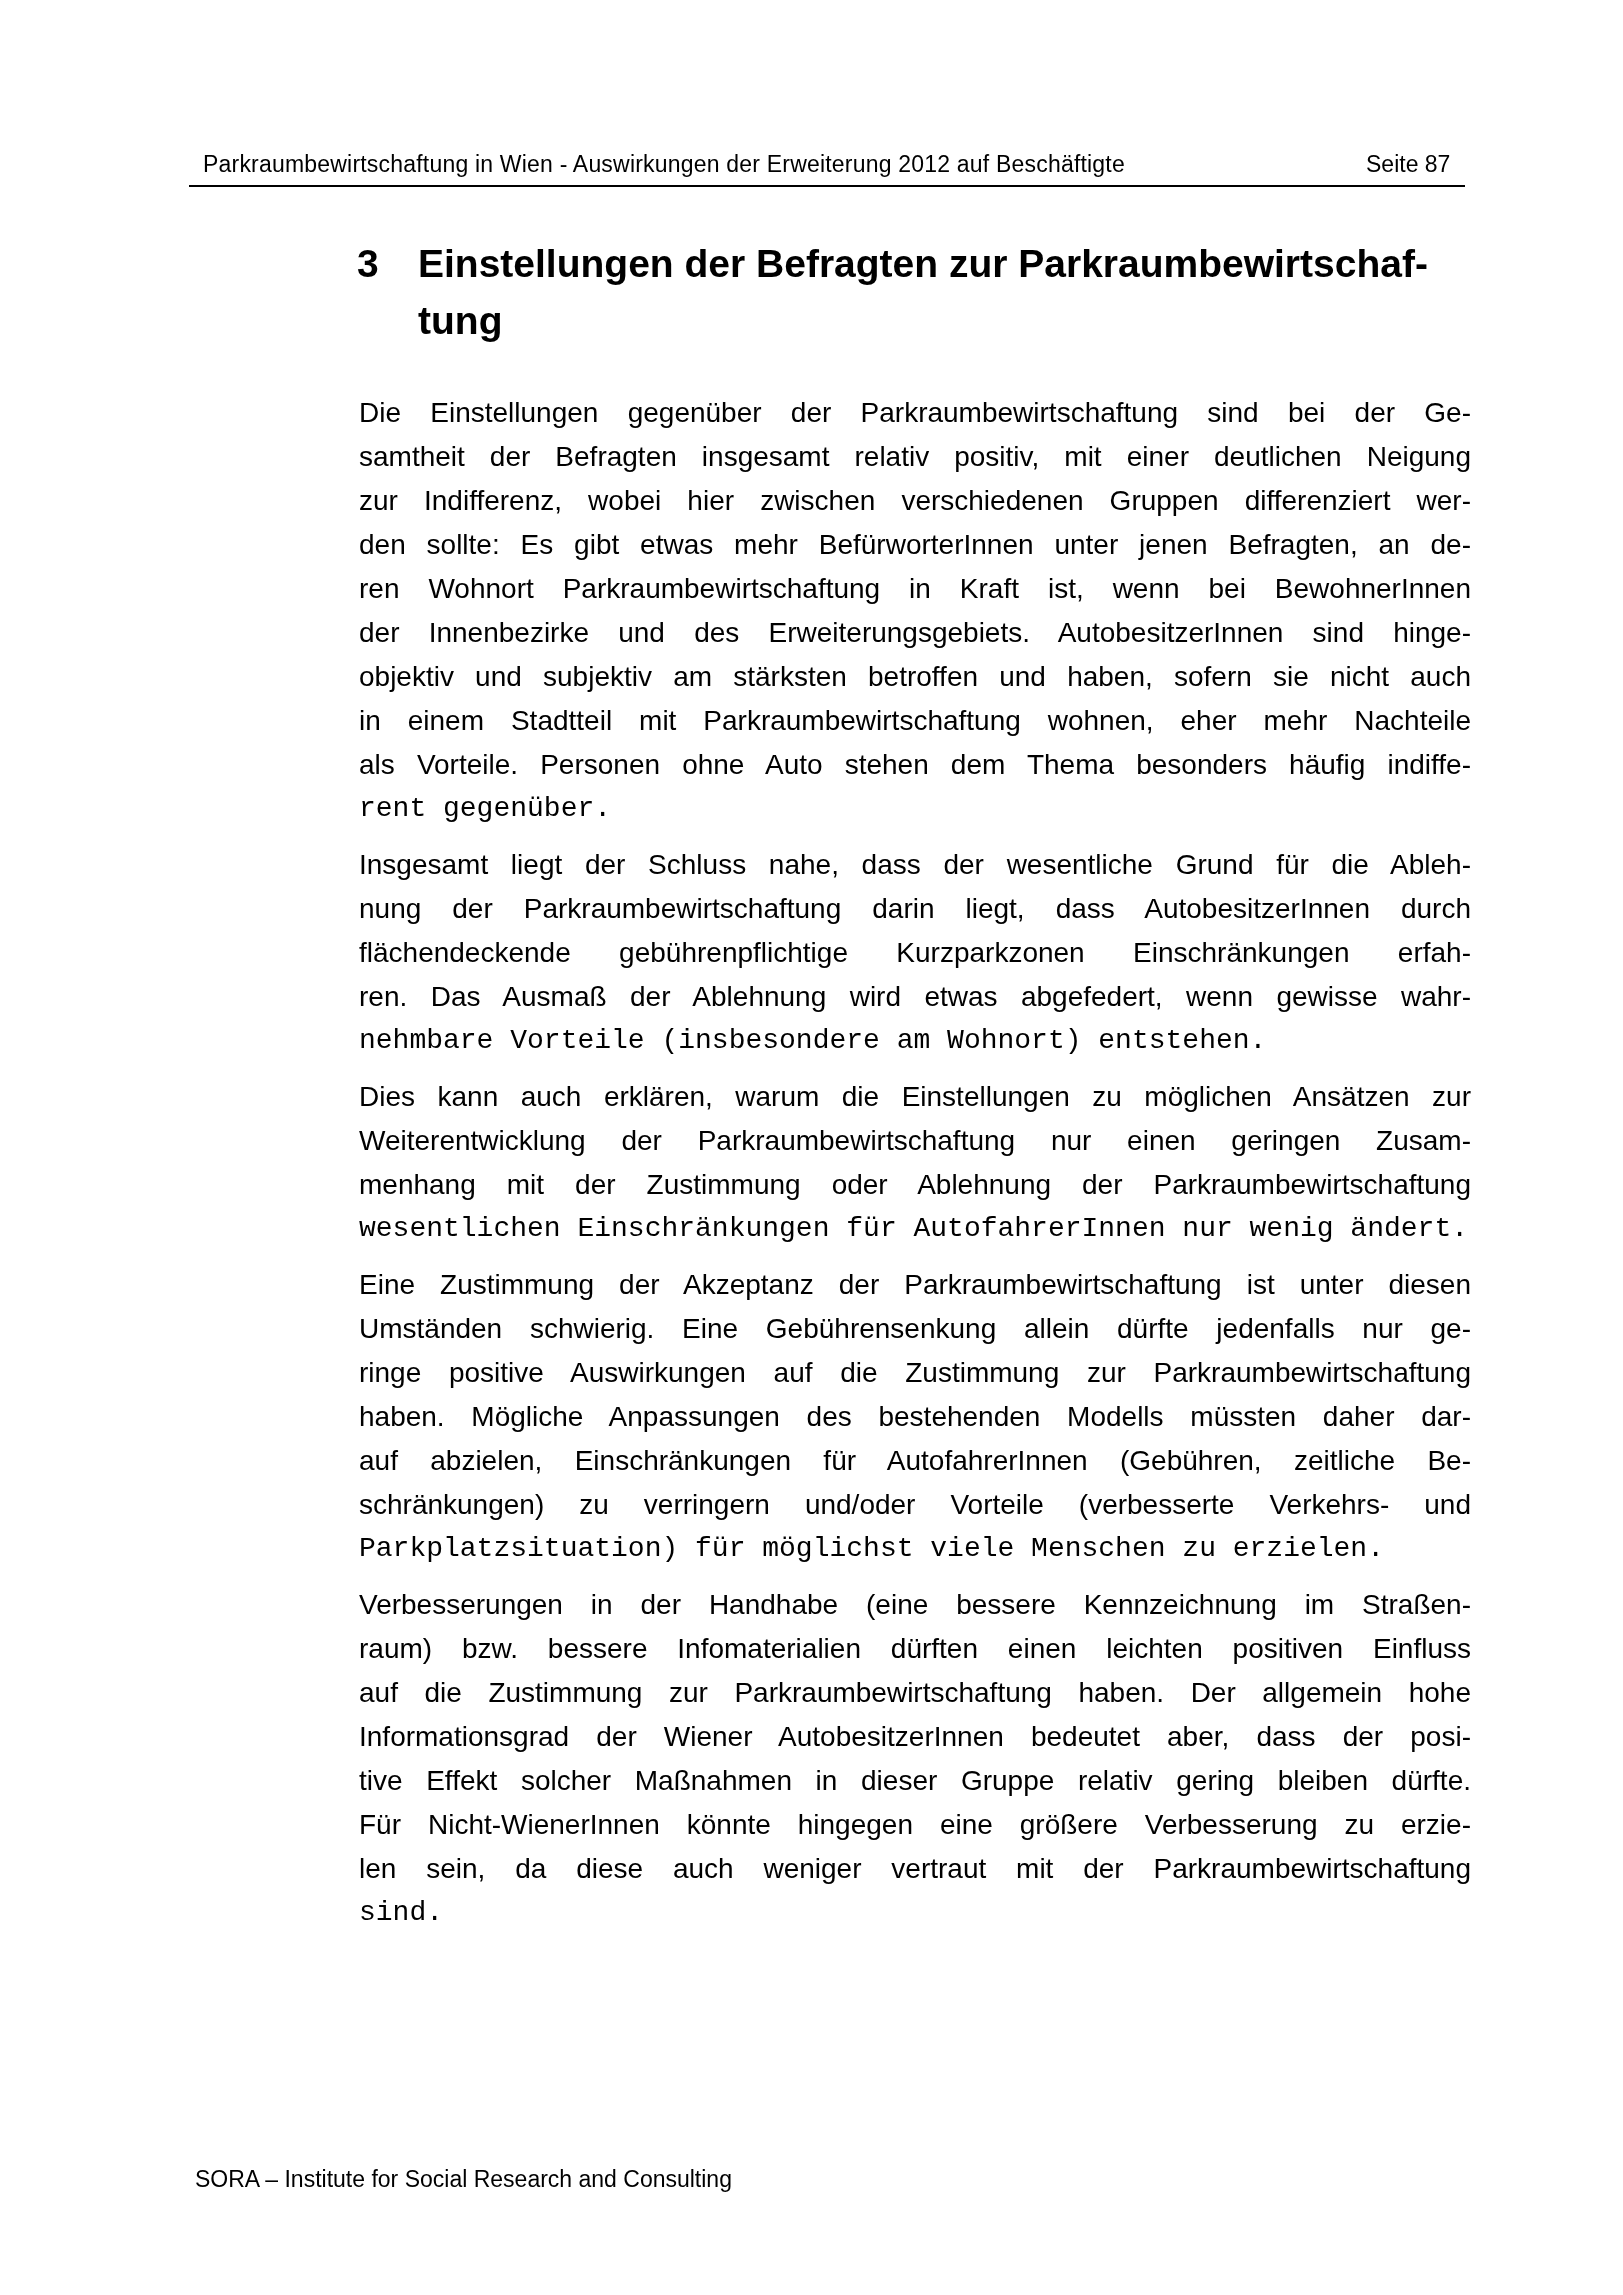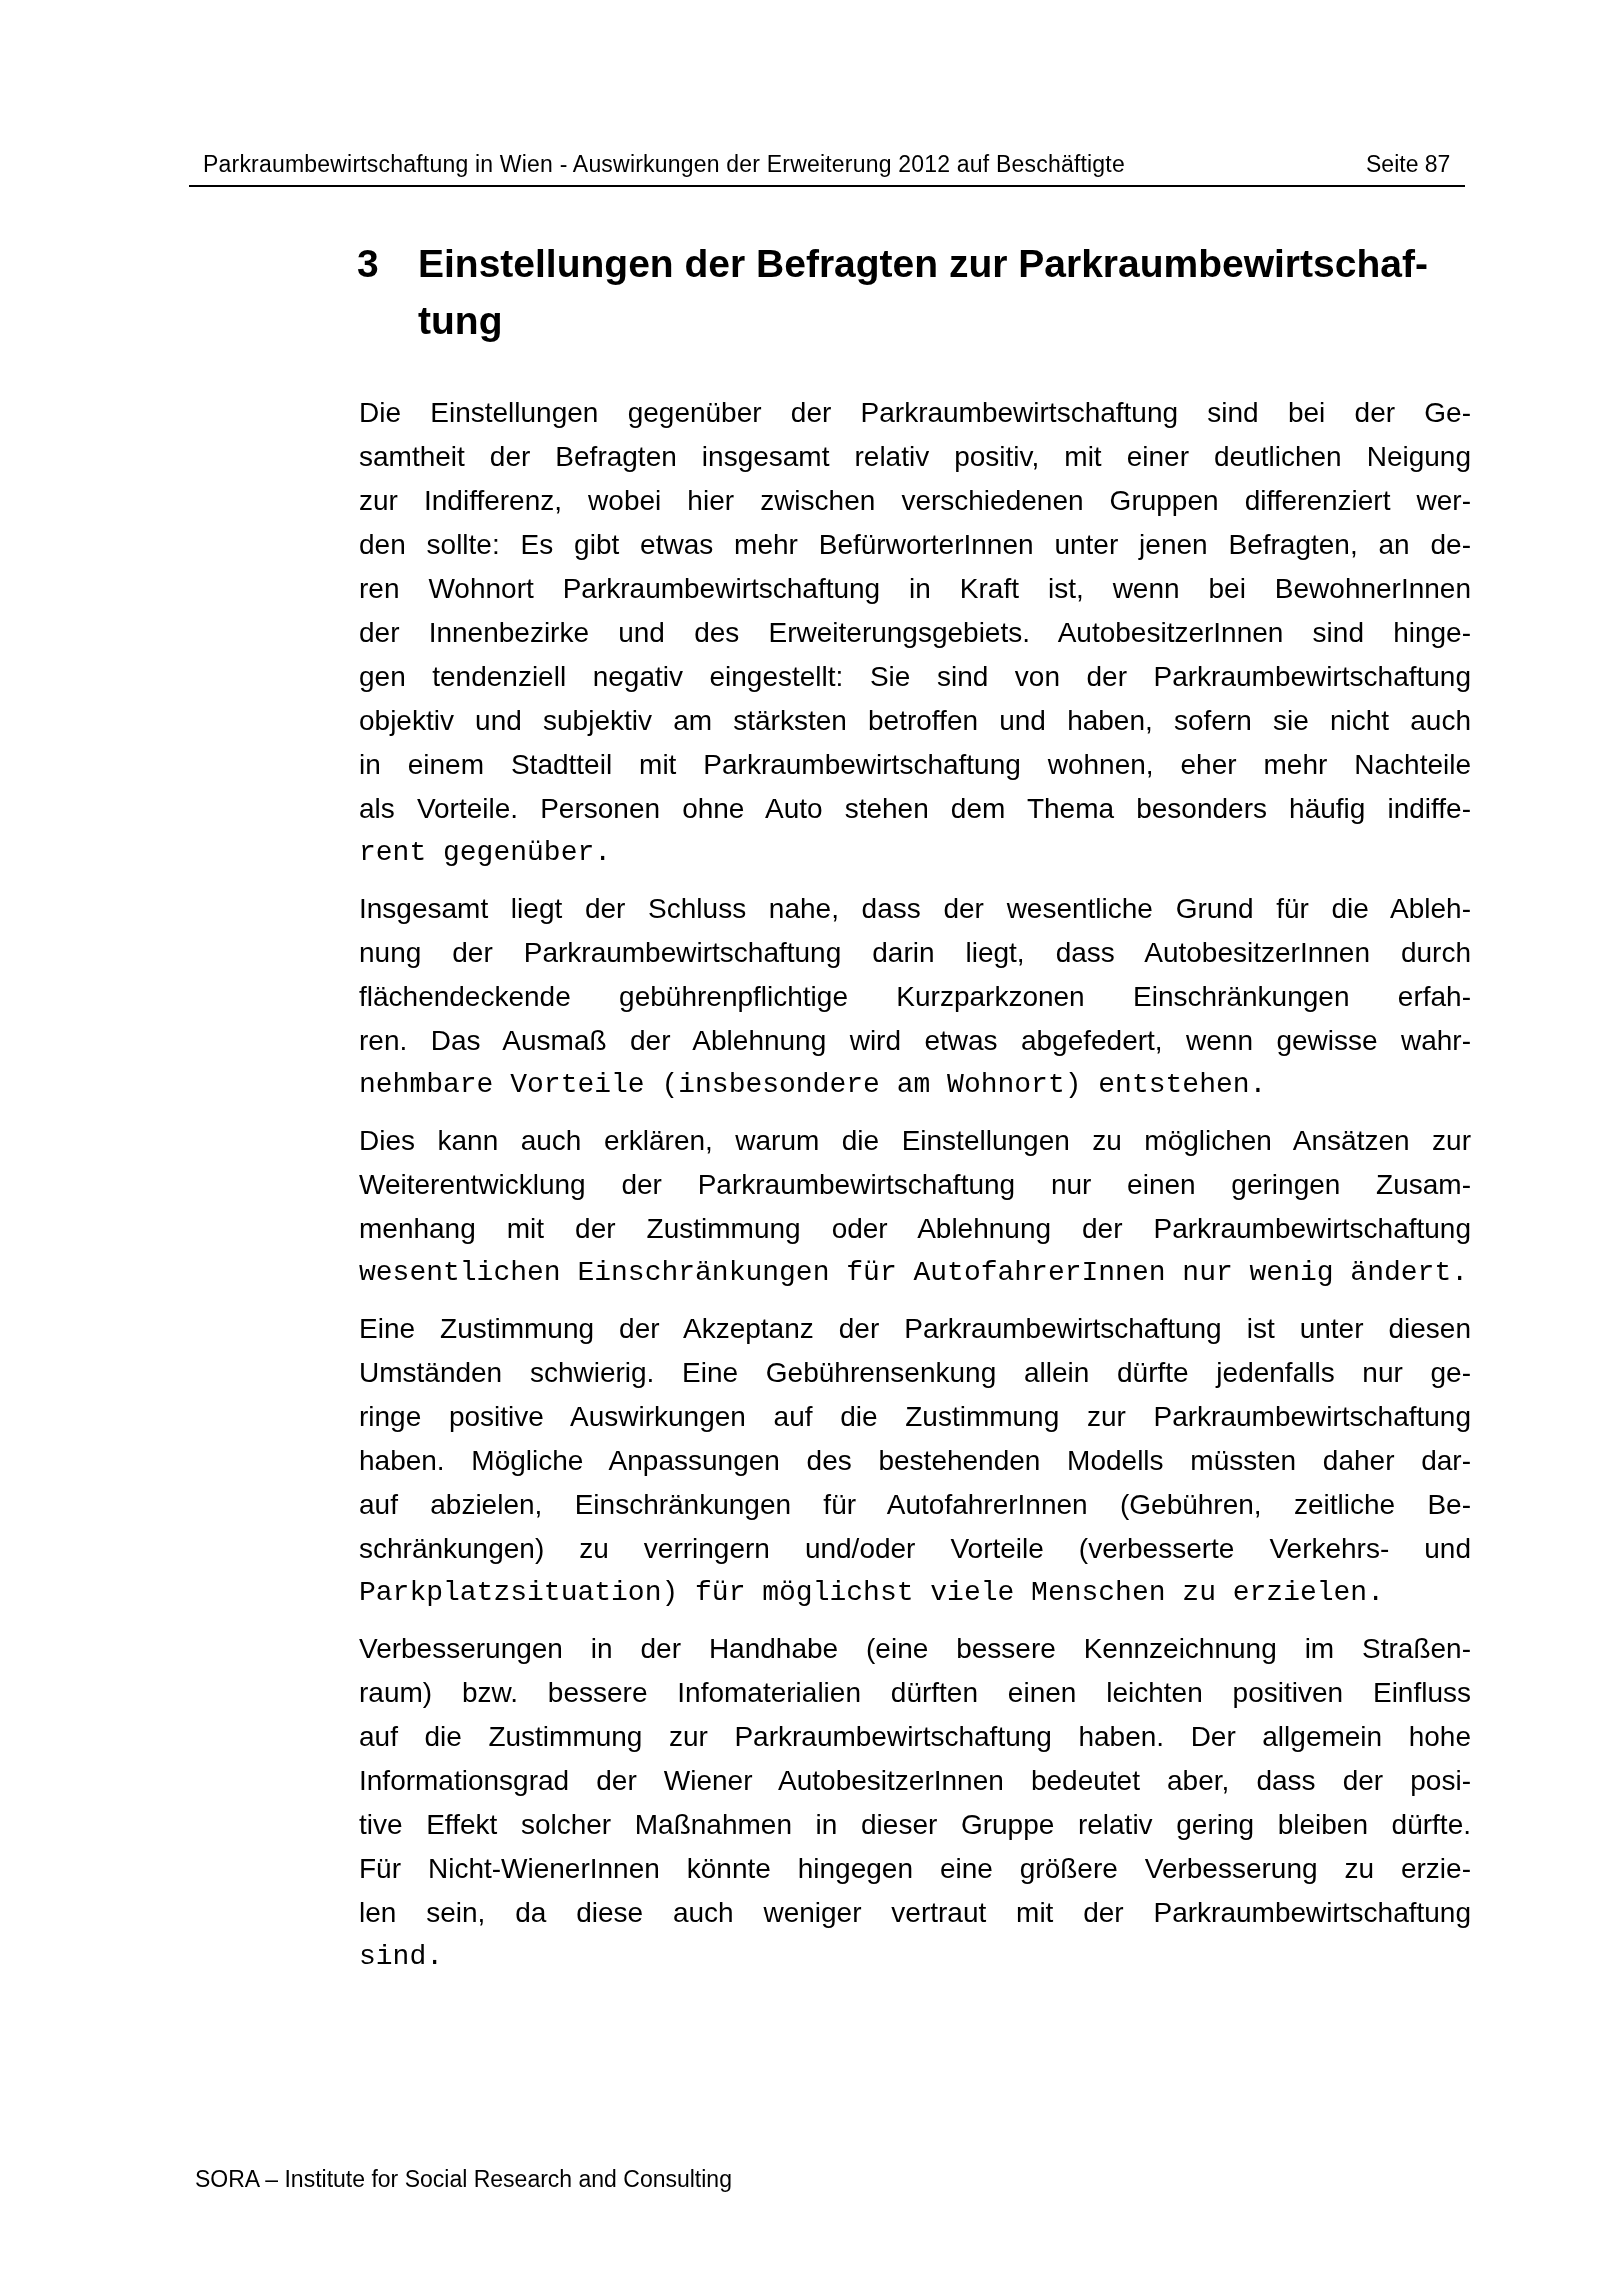--- a/index.html
+++ b/index.html
@@ -40,21 +40,20 @@
 </div>
 
 <div class="body-text">
   <div class="para">
     <span class="line">Die Einstellungen gegenüber der Parkraumbewirtschaftung sind bei der Ge-</span>
     <span class="line">samtheit der Befragten insgesamt relativ positiv, mit einer deutlichen Neigung</span>
     <span class="line">zur Indifferenz, wobei hier zwischen verschiedenen Gruppen differenziert wer-</span>
     <span class="line">den sollte: Es gibt etwas mehr BefürworterInnen unter jenen Befragten, an de-</span>
     <span class="line">ren Wohnort Parkraumbewirtschaftung in Kraft ist, wenn bei BewohnerInnen</span>
     <span class="line">der Innenbezirke und des Erweiterungsgebiets. AutobesitzerInnen sind hinge-</span>
-    <span class="line">gen tendenziell negativ eingestellt: Sie sind von der Parkraumbewirtschaftung</span>
     <span class="line">objektiv und subjektiv am stärksten betroffen und haben, sofern sie nicht auch</span>
     <span class="line">in einem Stadtteil mit Parkraumbewirtschaftung wohnen, eher mehr Nachteile</span>
     <span class="line">als Vorteile. Personen ohne Auto stehen dem Thema besonders häufig indiffe-</span>
     <span class="line last">rent gegenüber.</span>
   </div>
   <div class="para">
     <span class="line">Insgesamt liegt der Schluss nahe, dass der wesentliche Grund für die Ableh-</span>
     <span class="line">nung der Parkraumbewirtschaftung darin liegt, dass AutobesitzerInnen durch</span>
     <span class="line">flächendeckende gebührenpflichtige Kurzparkzonen Einschränkungen erfah-</span>
     <span class="line">ren. Das Ausmaß der Ablehnung wird etwas abgefedert, wenn gewisse wahr-</span>

